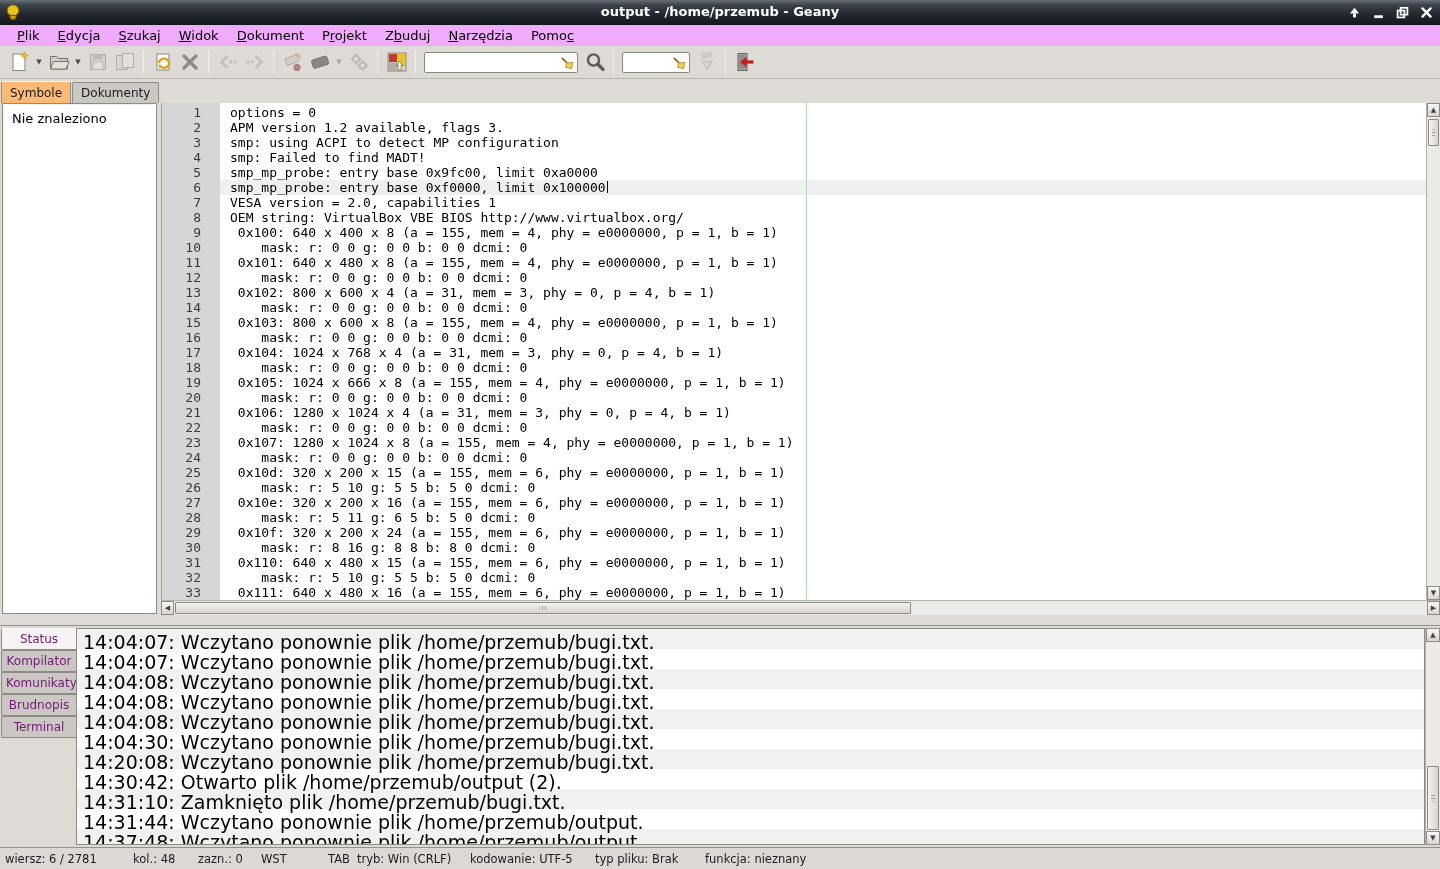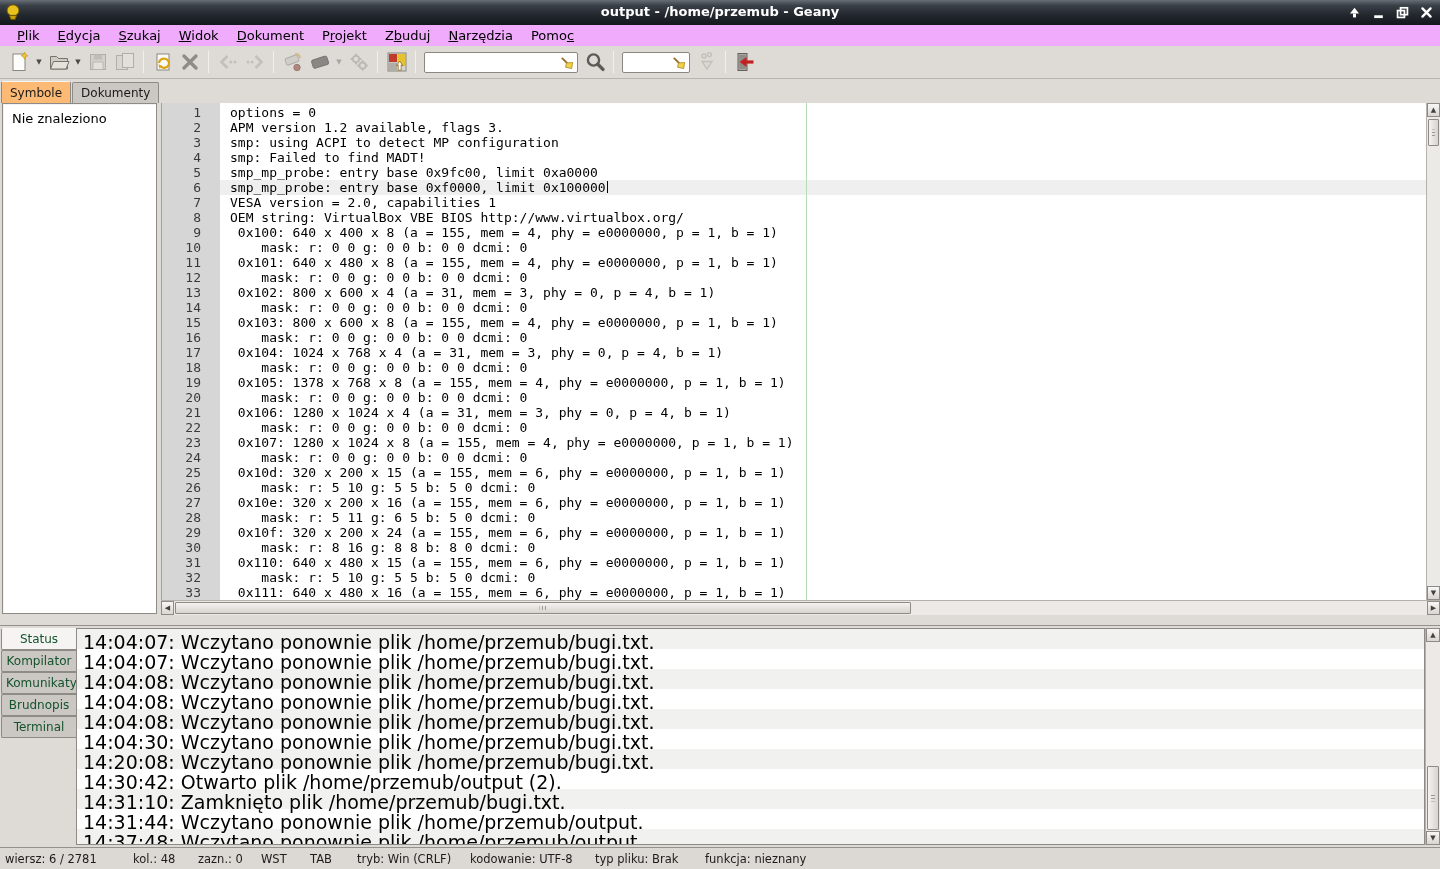--- a/index.html
+++ b/index.html
@@ -78,21 +78,21 @@
   .sb-thumb.h { background:linear-gradient(#f4f3f0,#d7d4cf); }
   .grip-v { position:absolute; left:3px; right:3px; top:50%; height:7px; transform:translateY(-50%);
     background:repeating-linear-gradient(to bottom,#9d9a94 0 1px,transparent 1px 3px); }
   .grip-h { position:absolute; top:3px; bottom:3px; left:50%; width:7px; transform:translateX(-50%);
     background:repeating-linear-gradient(to right,#9d9a94 0 1px,transparent 1px 3px); }
 
   
   .bottom-panel { position:absolute; left:0; top:625px; width:1440px; height:222px;
     background:#dedad5; border-top:1px solid #94908b; }
   .msg-tabs { position:absolute; left:1px; top:2px; width:75px; }
-  .mtab { font-size:12px; text-align:center; padding:3px 4px; background:#cbc7c2; color:#14532d;
+  .mtab { font-size:12px; text-align:center; padding:3px 4px; background:#cbc7c2; color:#701a75;
     border:1px solid #8e8b86; border-radius:2px 0 0 2px; margin-bottom:0; border-right:none; }
   .mtab.active { background:#f5f4f2; border-top-color:#f8f7f5; font-weight:normal; position:relative; z-index:2; }
   .msg-list { position:absolute; left:76px; top:2px; right:15px; bottom:2px; background:#fff;
     border:1px solid #8e8b86; overflow:hidden; }
   .msg-row { height:20px; font-size:19px; color:#000; padding:2px 0 0 6px; white-space:pre; }
   .msg-row.alt { background:#f1f1f0; }
   .msg-sb { position:absolute; right:0; top:2px; bottom:2px; width:15px; background:#eceae6; border-left:1px solid #b5b1ab; }
 
   
   .statusbar { position:absolute; left:0; top:847px; width:1440px; height:22px;
@@ -322,21 +322,21 @@
           <div class="ed-line"><span class="ln">9</span><span class="code"> 0x100: 640 x 400 x 8 (a = 155, mem = 4, phy = e0000000, p = 1, b = 1)</span></div>
           <div class="ed-line"><span class="ln">10</span><span class="code">    mask: r: 0 0 g: 0 0 b: 0 0 dcmi: 0</span></div>
           <div class="ed-line"><span class="ln">11</span><span class="code"> 0x101: 640 x 480 x 8 (a = 155, mem = 4, phy = e0000000, p = 1, b = 1)</span></div>
           <div class="ed-line"><span class="ln">12</span><span class="code">    mask: r: 0 0 g: 0 0 b: 0 0 dcmi: 0</span></div>
           <div class="ed-line"><span class="ln">13</span><span class="code"> 0x102: 800 x 600 x 4 (a = 31, mem = 3, phy = 0, p = 4, b = 1)</span></div>
           <div class="ed-line"><span class="ln">14</span><span class="code">    mask: r: 0 0 g: 0 0 b: 0 0 dcmi: 0</span></div>
           <div class="ed-line"><span class="ln">15</span><span class="code"> 0x103: 800 x 600 x 8 (a = 155, mem = 4, phy = e0000000, p = 1, b = 1)</span></div>
           <div class="ed-line"><span class="ln">16</span><span class="code">    mask: r: 0 0 g: 0 0 b: 0 0 dcmi: 0</span></div>
           <div class="ed-line"><span class="ln">17</span><span class="code"> 0x104: 1024 x 768 x 4 (a = 31, mem = 3, phy = 0, p = 4, b = 1)</span></div>
           <div class="ed-line"><span class="ln">18</span><span class="code">    mask: r: 0 0 g: 0 0 b: 0 0 dcmi: 0</span></div>
-          <div class="ed-line"><span class="ln">19</span><span class="code"> 0x105: 1378 x 768 x 8 (a = 155, mem = 4, phy = e0000000, p = 1, b = 1)</span></div>
+          <div class="ed-line"><span class="ln">19</span><span class="code"> 0x105: 1024 x 666 x 8 (a = 155, mem = 4, phy = e0000000, p = 1, b = 1)</span></div>
           <div class="ed-line"><span class="ln">20</span><span class="code">    mask: r: 0 0 g: 0 0 b: 0 0 dcmi: 0</span></div>
           <div class="ed-line"><span class="ln">21</span><span class="code"> 0x106: 1280 x 1024 x 4 (a = 31, mem = 3, phy = 0, p = 4, b = 1)</span></div>
           <div class="ed-line"><span class="ln">22</span><span class="code">    mask: r: 0 0 g: 0 0 b: 0 0 dcmi: 0</span></div>
           <div class="ed-line"><span class="ln">23</span><span class="code"> 0x107: 1280 x 1024 x 8 (a = 155, mem = 4, phy = e0000000, p = 1, b = 1)</span></div>
           <div class="ed-line"><span class="ln">24</span><span class="code">    mask: r: 0 0 g: 0 0 b: 0 0 dcmi: 0</span></div>
           <div class="ed-line"><span class="ln">25</span><span class="code"> 0x10d: 320 x 200 x 15 (a = 155, mem = 6, phy = e0000000, p = 1, b = 1)</span></div>
           <div class="ed-line"><span class="ln">26</span><span class="code">    mask: r: 5 10 g: 5 5 b: 5 0 dcmi: 0</span></div>
           <div class="ed-line"><span class="ln">27</span><span class="code"> 0x10e: 320 x 200 x 16 (a = 155, mem = 6, phy = e0000000, p = 1, b = 1)</span></div>
           <div class="ed-line"><span class="ln">28</span><span class="code">    mask: r: 5 11 g: 6 5 b: 5 0 dcmi: 0</span></div>
           <div class="ed-line"><span class="ln">29</span><span class="code"> 0x10f: 320 x 200 x 24 (a = 155, mem = 6, phy = e0000000, p = 1, b = 1)</span></div>
@@ -392,20 +392,20 @@
         </div>
       <div class="sb-btn" style="left:0;bottom:0;width:14px;height:14px">▼</div>
     </div>
   </div>
 
   <div class="statusbar" id="statusbar">
       <span style="left: 5px;">wiersz: 6 / 2781</span>
       <span style="left: 133px;">kol.: 48</span>
       <span style="left: 198px;">zazn.: 0</span>
       <span style="left: 261px;">WST</span>
-      <span style="left: 310px; text-align: center;">TAB</span>
+      <span style="left: 328px; text-align: center;">TAB</span>
       <span style="left: 357px;">tryb: Win (CRLF)</span>
-      <span style="left: 470px;">kodowanie: UTF-8</span>
+      <span style="left: 470px;">kodowanie: UTF-5</span>
       <span style="left: 595px;">typ pliku: Brak</span>
       <span style="left: 705px;">funkcja: nieznany</span>
     </div>
 
 </div>
 
 </body></html>

